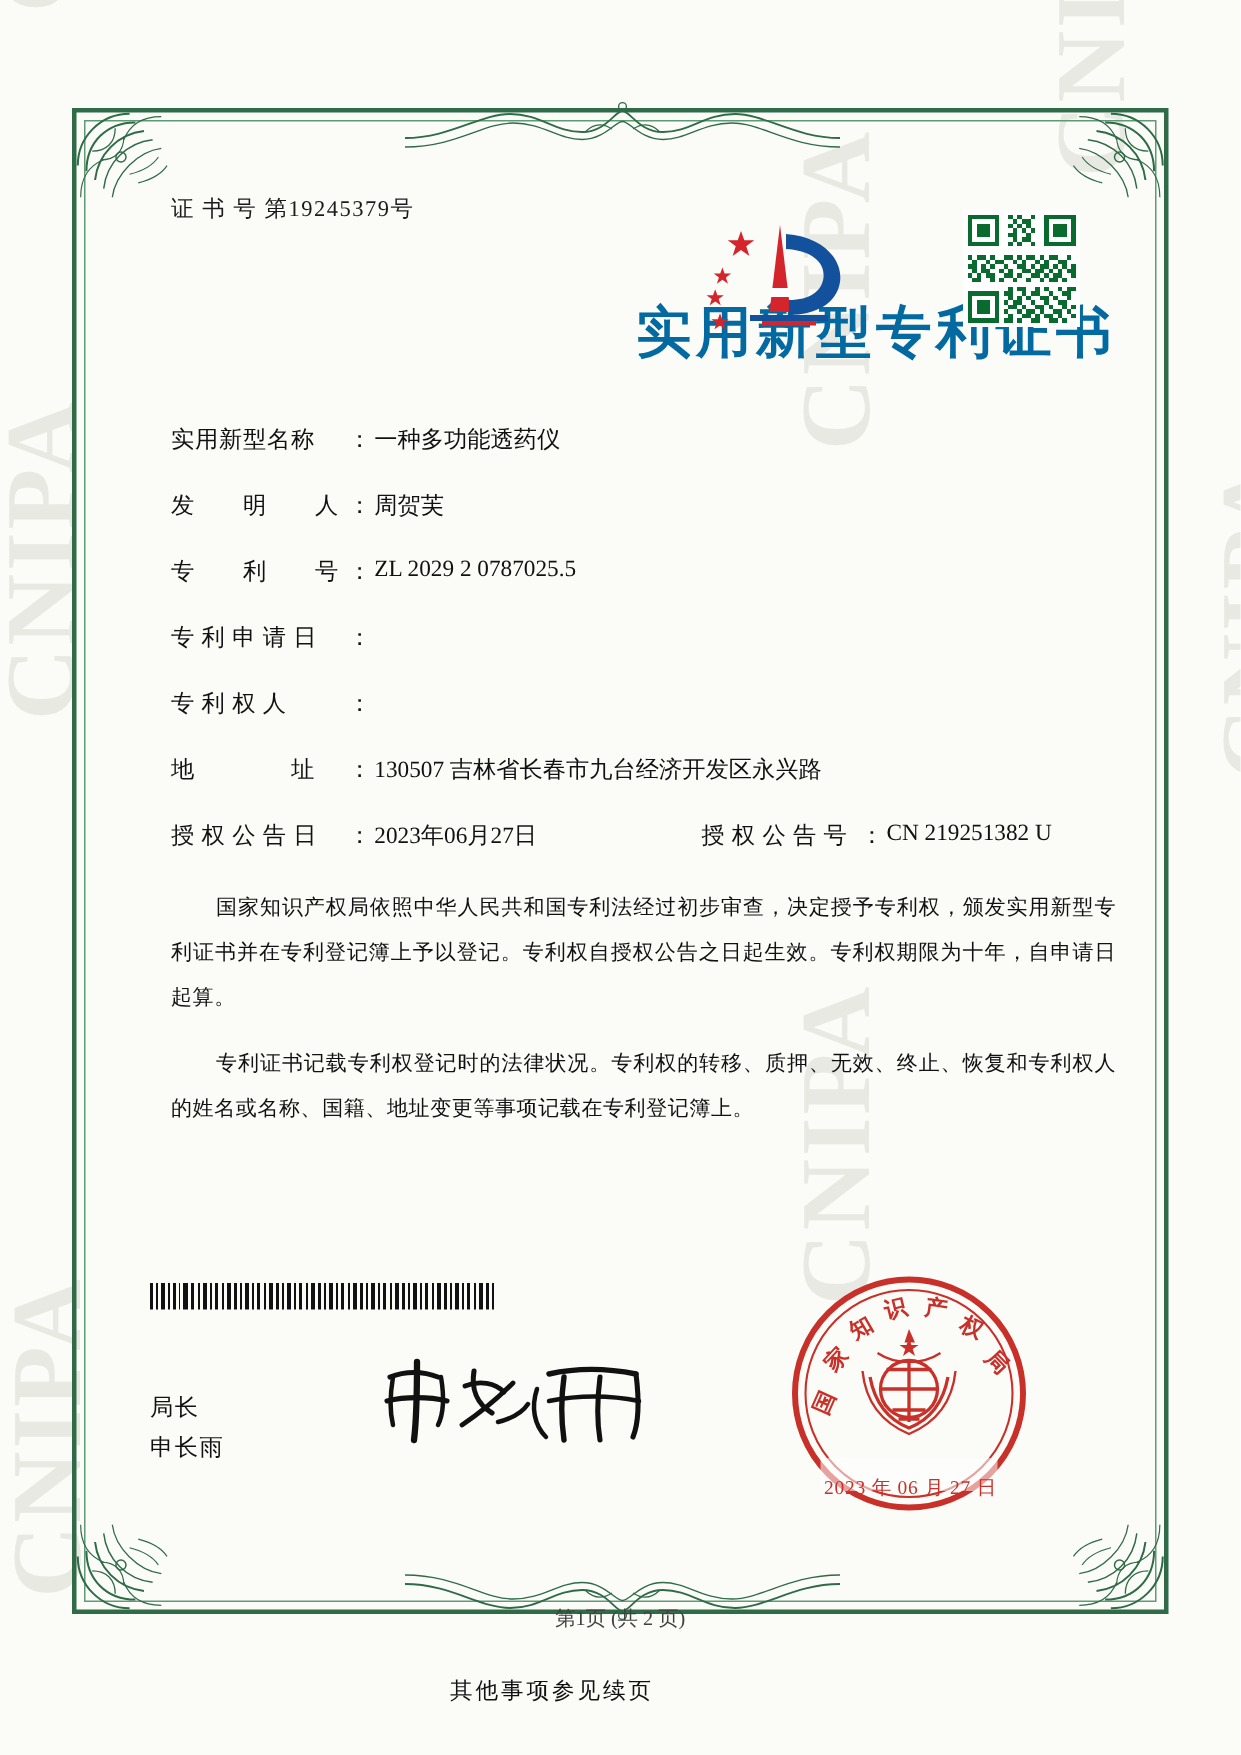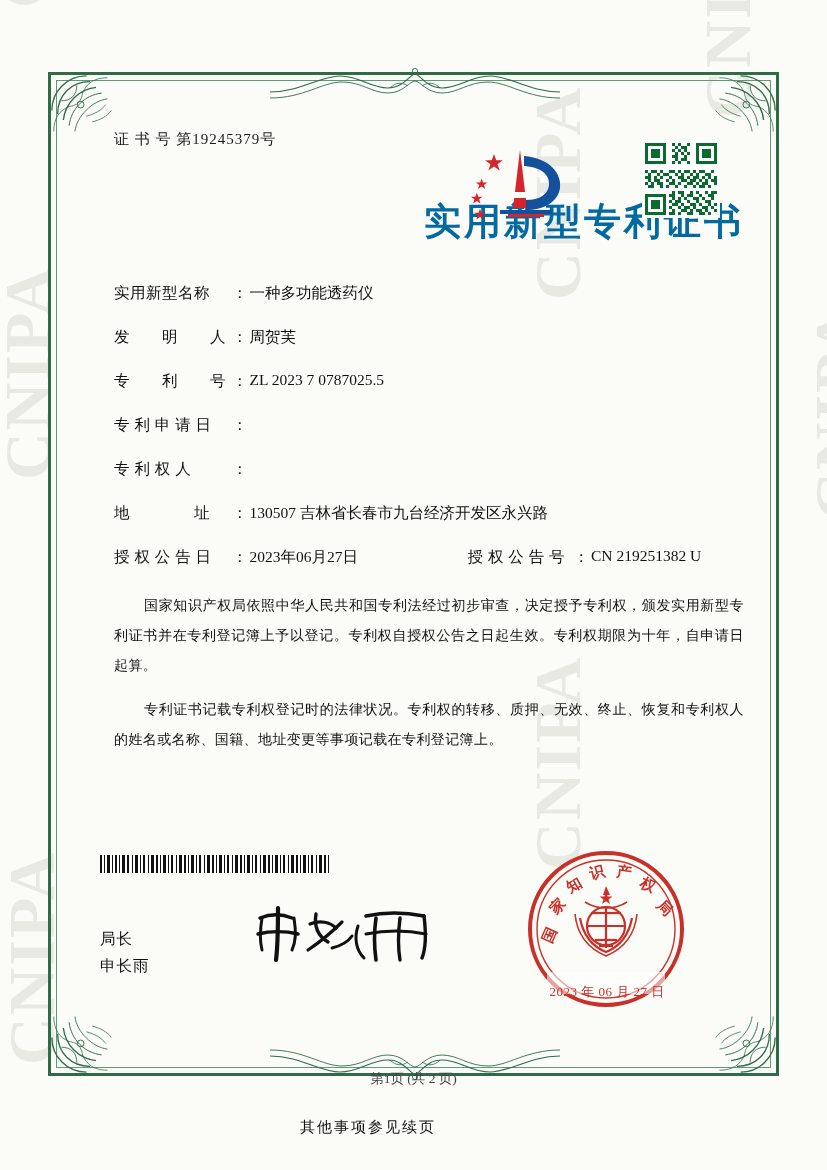--- a/index.html
+++ b/index.html
@@ -495,21 +495,21 @@
         <span class="f-value">一种多功能透药仪</span>
       </div>
       <div class="field">
         <span class="f-label">发　　明　　人</span>
         <span class="f-colon">：</span>
         <span class="f-value">周贺芙</span>
       </div>
       <div class="field">
         <span class="f-label">专　　利　　号</span>
         <span class="f-colon">：</span>
-        <span class="f-value">ZL 2023 7 0787025.5</span>
+        <span class="f-value">ZL 2029 2 0787025.5</span>
       </div>
       <div class="field">
         <span class="f-label">专 利 申 请 日</span>
         <span class="f-colon">：</span>
       </div>
       <div class="field">
         <span class="f-label">专 利 权 人</span>
         <span class="f-colon">：</span>
       </div>
       <div class="field">

